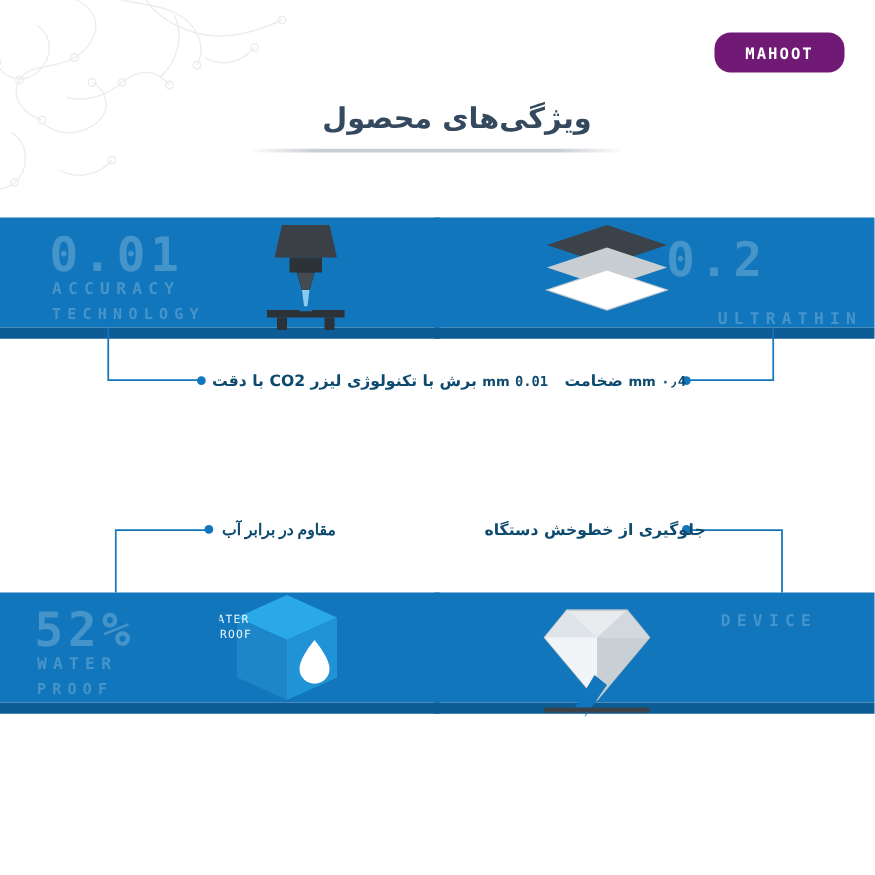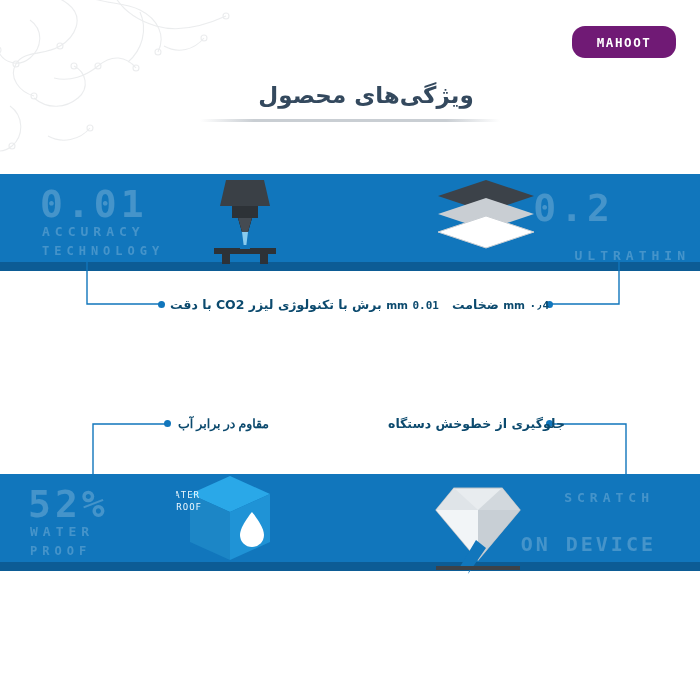--- a/index.html
+++ b/index.html
@@ -205,22 +205,21 @@
       <polygon points="14,22 54,40 54,88 14,70" fill="#1c86c6"></polygon>
       <polygon points="54,40 94,22 94,70 54,88" fill="#1f93d6"></polygon>
       <path d="M76 40 C76 40 64 54 64 63 a12 12 0 0 0 24 0 C88 54 76 40 76 40 Z" fill="#ffffff"></path>
       <text x="24" y="26" fill="#eaf6fd" font-family="DejaVu Sans Mono, monospace" font-size="9" letter-spacing="1">WATER</text>
       <text x="26" y="38" fill="#eaf6fd" font-family="DejaVu Sans Mono, monospace" font-size="9" letter-spacing="1">PROOF</text>
     </svg>
   </div>
 
   <div class="panel right row4">
     <div class="panel-stripe"></div>
-    <div class="ghost sub" style="right:46px;top:16px;">SCRATCH</div>
-    <div class="ghost big" style="right:44px;top:58px;font-size:20px;letter-spacing:3px;">ON DEVICE</div>
+    <div class="ghost sub" style="right:46px;top:16px;">DEVICE</div>
   </div>
 
   <div class="art" style="left:424px;top:478px;">
     <svg width="108" height="96" viewBox="0 0 108 96">
       <polygon points="30,10 78,10 96,32 54,82 12,32" fill="#e8ecef" stroke="#b9c0c6" stroke-width="1.2"></polygon>
       <polygon points="30,10 54,32 12,32" fill="#dfe4e8"></polygon>
       <polygon points="78,10 96,32 54,32" fill="#d2d8dd"></polygon>
       <polygon points="12,32 54,32 54,82" fill="#f2f5f7"></polygon>
       <polygon points="54,32 96,32 54,82" fill="#c8cfd5"></polygon>
       <path d="M52 62 L34 92 L46 90 L44 96 L62 70 Z" fill="#1176bc"></path>

